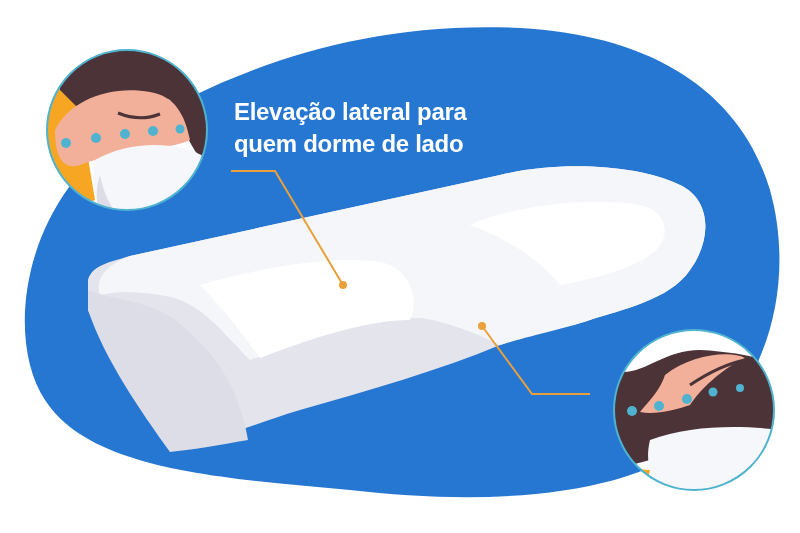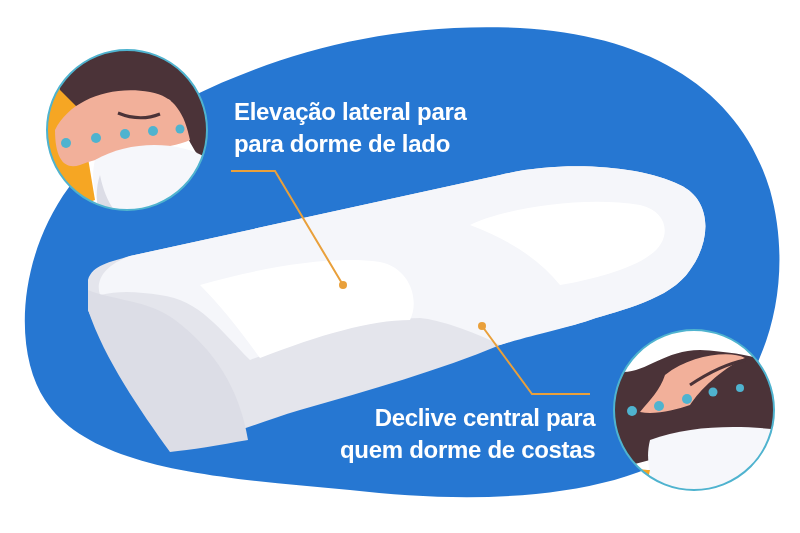--- a/index.html
+++ b/index.html
@@ -67,20 +67,16 @@
       <circle cx="659" cy="406" r="5" fill="#4fb3cf"></circle>
       <circle cx="687" cy="399" r="5" fill="#4fb3cf"></circle>
       <circle cx="713" cy="392" r="4.5" fill="#4fb3cf"></circle>
       <circle cx="740" cy="388" r="4" fill="#4fb3cf"></circle>
     </g>
     <circle cx="694" cy="410" r="80" fill="none" stroke="#4fb3cf" stroke-width="2"></circle>
   </svg>
 
   <div class="label" id="label-top">
     <span>Elevação lateral para</span>
-    <span>para dorme de lado</span>
+    <span>quem dorme de lado</span>
   </div>
 
-  <div class="label" id="label-bottom">
-    <span>Declive central para</span>
-    <span>quem dorme de costas</span>
-  </div>
 </div>
 
 </body></html>

